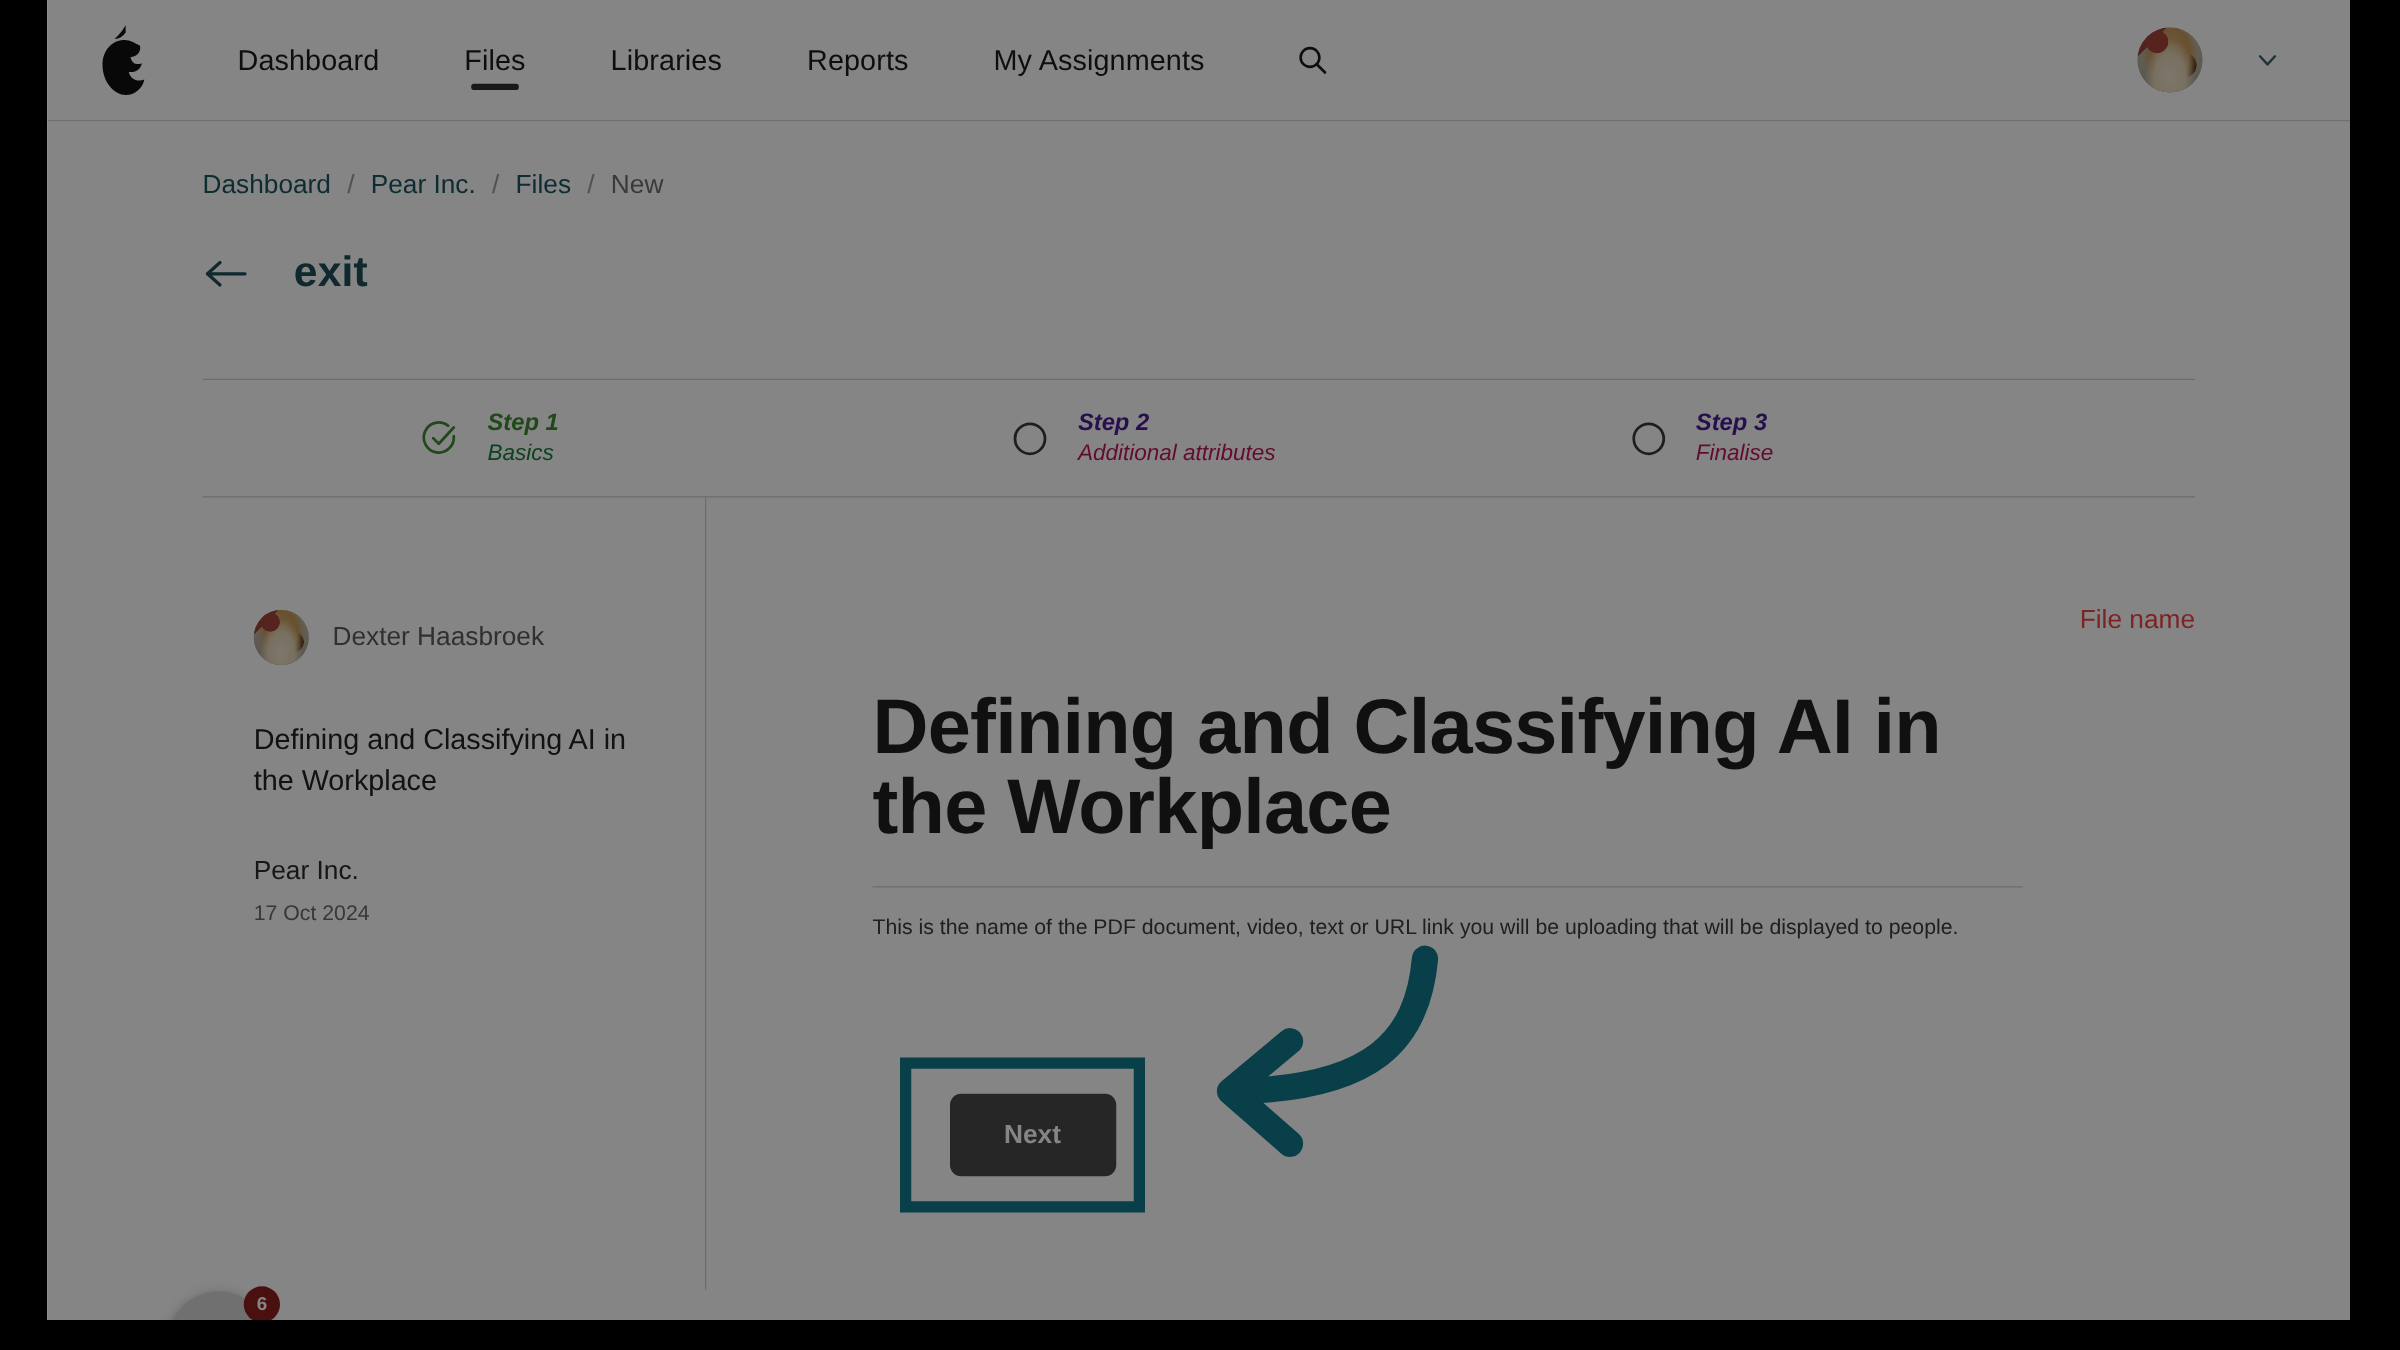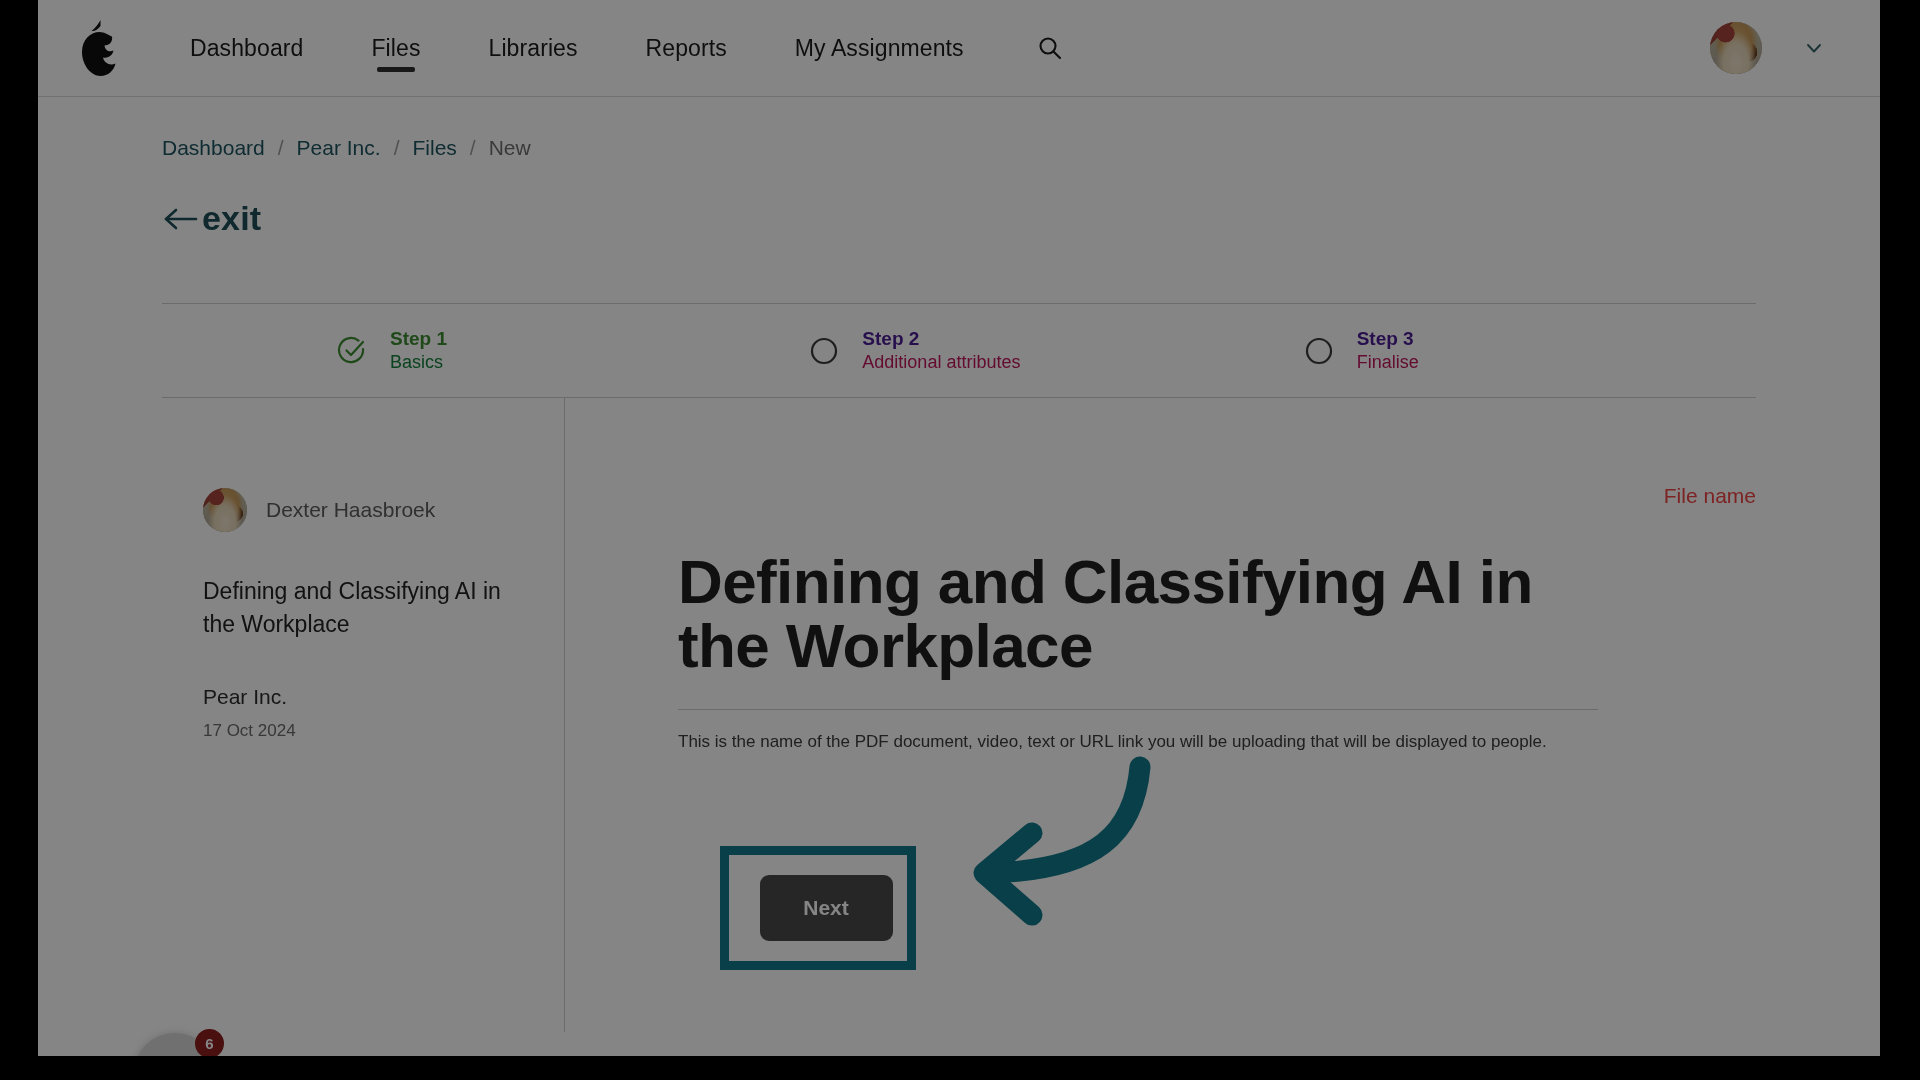--- a/index.html
+++ b/index.html
@@ -155,40 +155,42 @@
   }
   .crumb { color: #1d5560; cursor: pointer; }
   .crumb.current { color: #6f6f6f; cursor: default; }
   .crumb-sep { color: #9b9b9b; }
 
   #exit-row {
     position: absolute;
     left: 124px; top: 102px;
     display: flex;
     align-items: center;
+    gap: 33px;
     cursor: pointer;
   }
   #exit-label {
     font-size: 34px;
     font-weight: bold;
     color: #1d4f58;
     letter-spacing: 0.2px;
   }
 
   
   #stepper {
     position: absolute;
     left: 124px;
     top: 206px;
     width: 1594px;
     height: 95px;
     border-top: 1.5px solid #cfcfcf;
     border-bottom: 1.5px solid #cfcfcf;
     display: flex;
     align-items: center;
+    font-style: italic;
   }
   .step {
     display: flex;
     align-items: center;
     gap: 23px;
     flex: 1;
     cursor: pointer;
   }
   .step:nth-child(1) { padding-left: 175px; }
   .step:nth-child(2) { padding-left: 20px; }
@@ -203,20 +205,21 @@
   .step-circle { width: 30px; height: 30px; flex: none; }
 
   
   #cols {
     position: absolute;
     left: 124px;
     top: 301px;
     width: 1594px;
     height: 634px;
     display: flex;
+    gap: 20px;
   }
   #left-col {
     width: 403px;
     flex: none;
     border-right: 1.5px solid #cfcfcf;
     padding: 90px 0 0 41px;
   }
   #right-col {
     flex: 1;
     padding: 86px 0 0 113px;

